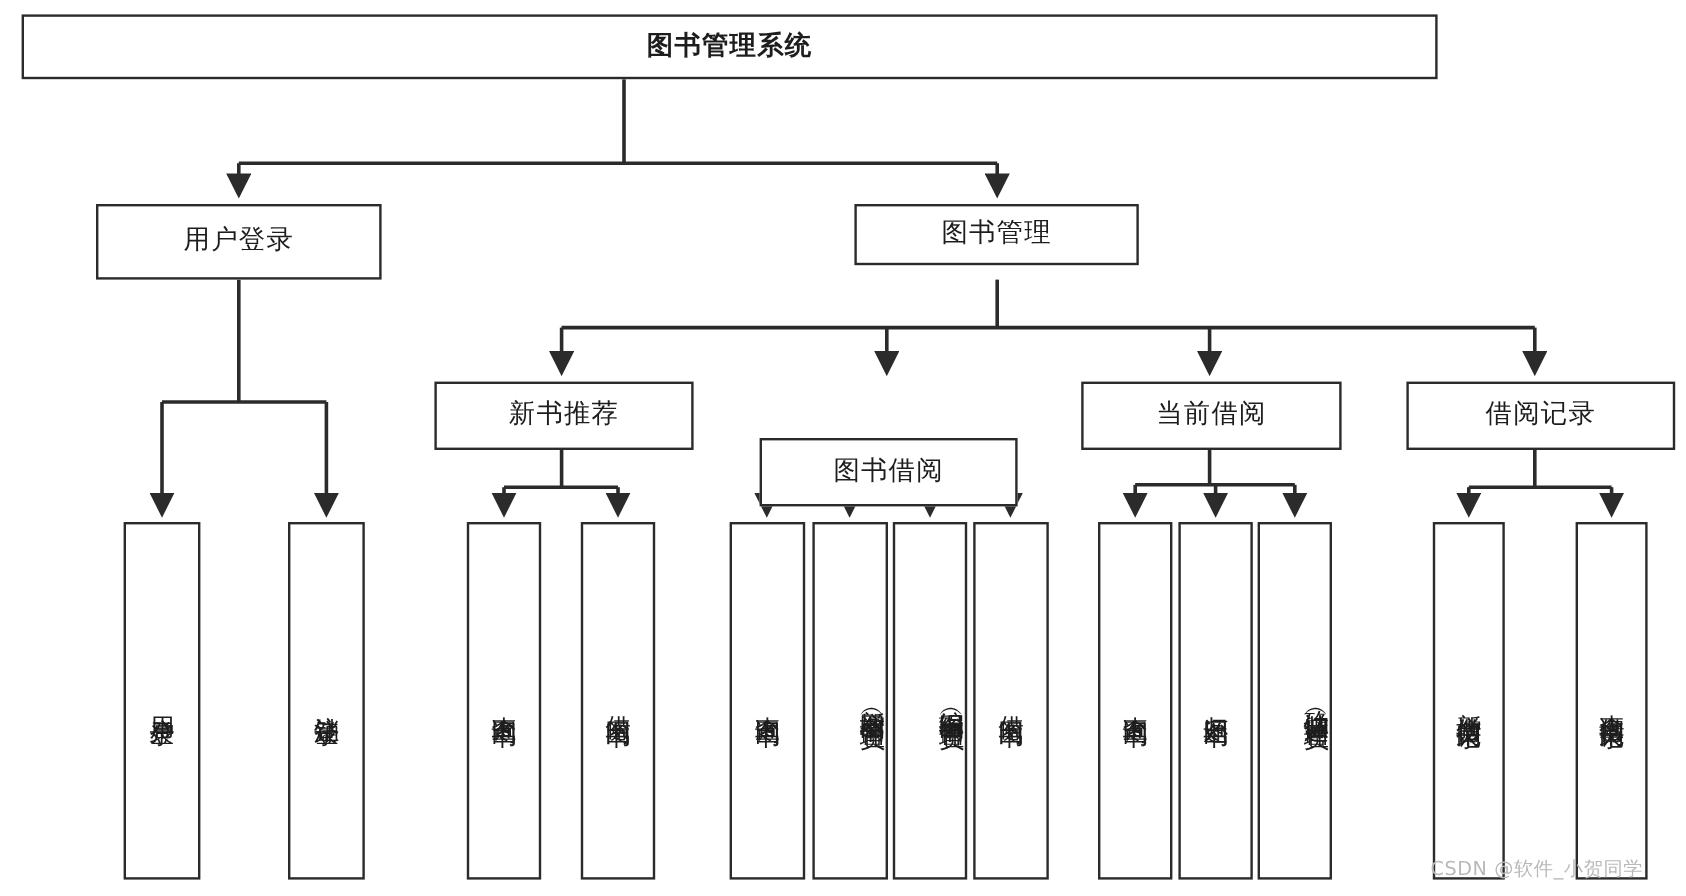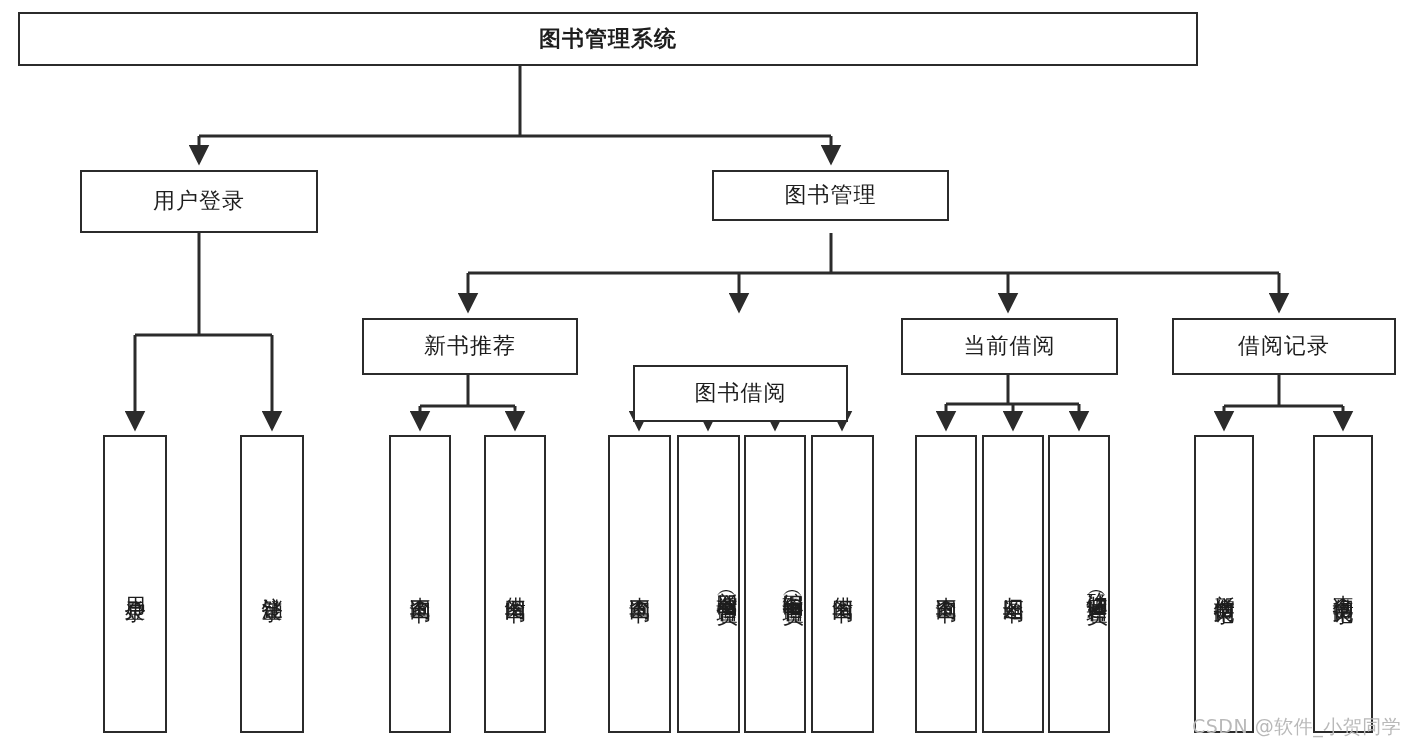--- a/index.html
+++ b/index.html
@@ -45,21 +45,21 @@
     padding:6px 0;
   }
   .node.v.toptext{
     align-items:flex-start;
     justify-content:center;
   }
   .watermark{
     position:absolute;
     left:1192px;
     top:714px;
-    font-size:19px;
+    font-size:16px;
     color:#b9b9b9;
     white-space:nowrap;
     letter-spacing:0.5px;
   }
 </style>
 </head>
 <body>
 
 <div id="stage">
 

